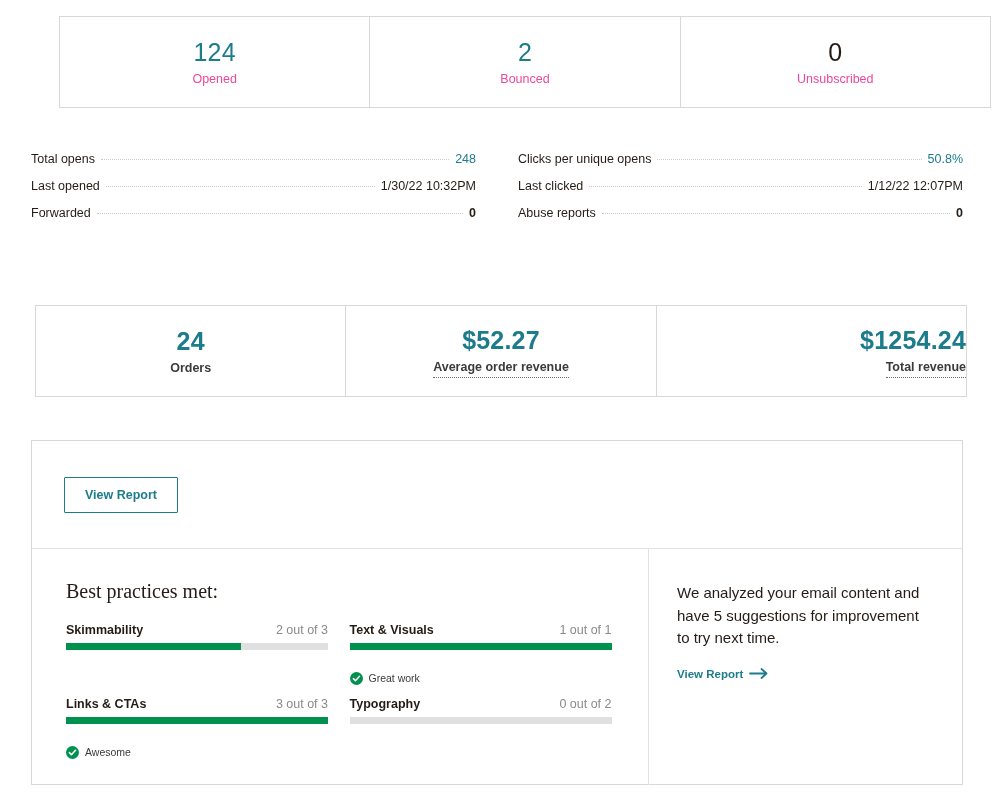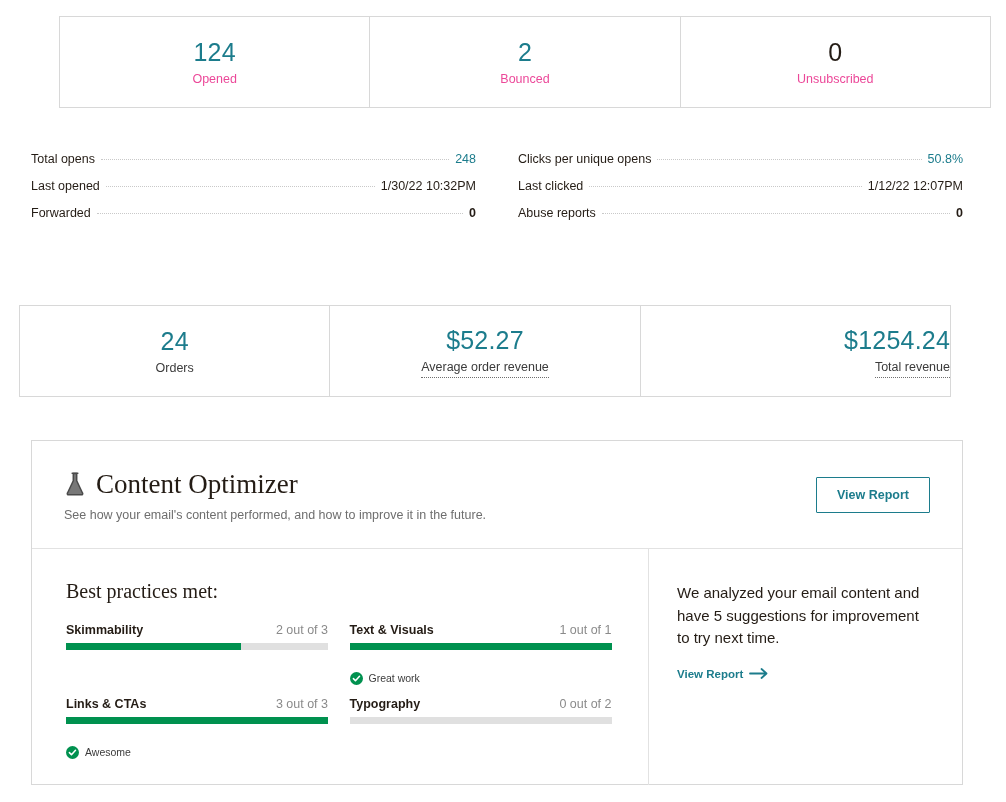--- a/index.html
+++ b/index.html
@@ -78,25 +78,26 @@
   .det-sub {
     white-space: nowrap;
     color: #8a8a8a;
     margin-left: 12px;
     font-weight: 400;
   }
 
   
   .rev-row {
     position: absolute;
-    left: 19px; top: 305px;
+    left: 35px; top: 305px;
     width: 932px; height: 92px;
     border: 1px solid #d8d8d8;
     display: flex;
     background: #fff;
+    font-weight: bold;
   }
   .rev-cell {
     flex: 1 1 0;
     display: flex;
     flex-direction: column;
     align-items: center;
     justify-content: center;
     border-right: 1px solid #d8d8d8;
   }
   .rev-cell:last-child { border-right: none; align-items: flex-end; }
@@ -315,32 +316,20 @@
     </div>
     <div class="rev-cell">
       <div class="rev-num">$1254.24</div>
       <div class="rev-label hint">Total revenue</div>
     </div>
   </div>
 
   <div class="co-card">
 
     <div class="co-head">
-      <div class="co-head-left">
-        <div class="co-title-line">
-          <span>
-            <svg class="flask-icon" viewBox="0 0 22 26" aria-hidden="true">
-              <path d="M8.2 2.2h5.6" stroke="#4a4a4a" stroke-width="1.6" stroke-linecap="round" fill="none"></path>
-              <path d="M9.3 2.6v7.1L3.4 22.2a1.1 1.1 0 0 0 1 1.6h13.2a1.1 1.1 0 0 0 1-1.6L12.7 9.7V2.6z" fill="#787878" stroke="#4a4a4a" stroke-width="1.5" stroke-linejoin="round"></path>
-            </svg>
-          </span>
-          <span class="co-title">Content Optimizer</span>
-        </div>
-        <div class="co-sub">See how your email's content performed, and how to improve it in the future.</div>
-      </div>
       <button class="btn-outline">View Report</button>
     </div>
 
     <div class="co-body">
 
       <div class="co-left">
         <div class="bp-title">Best practices met:</div>
 
         <div class="bp-grid">
 

